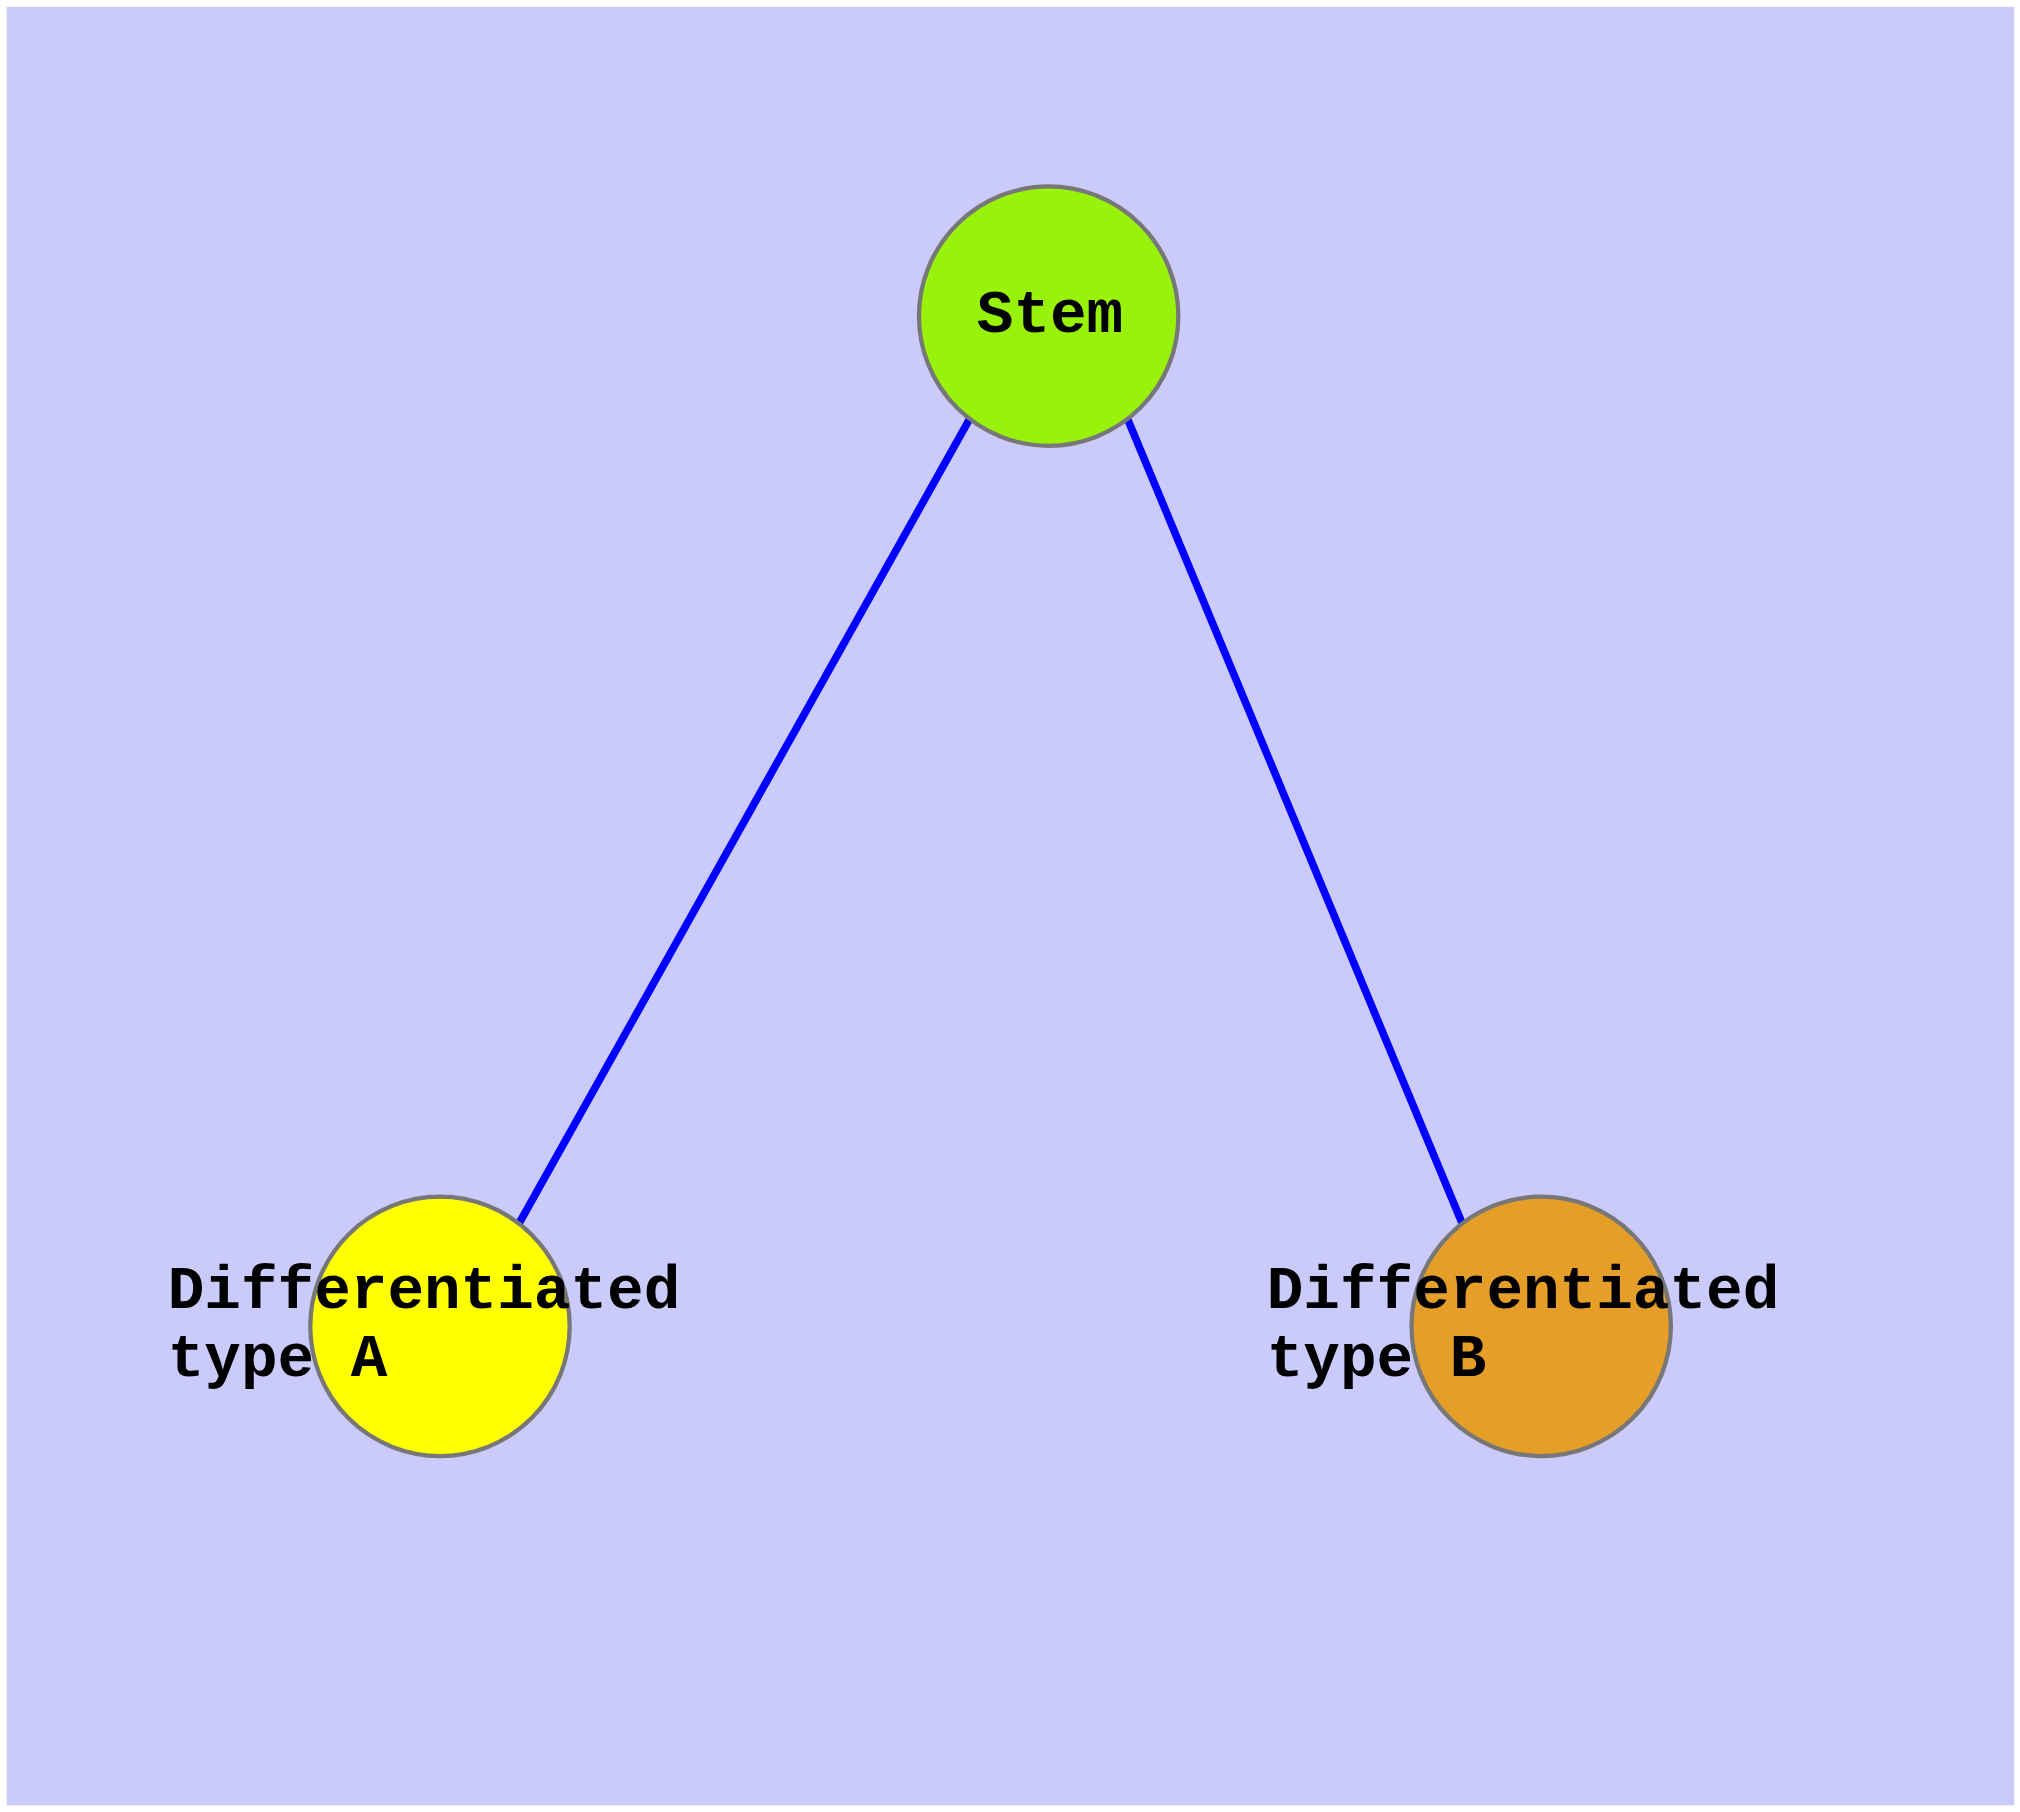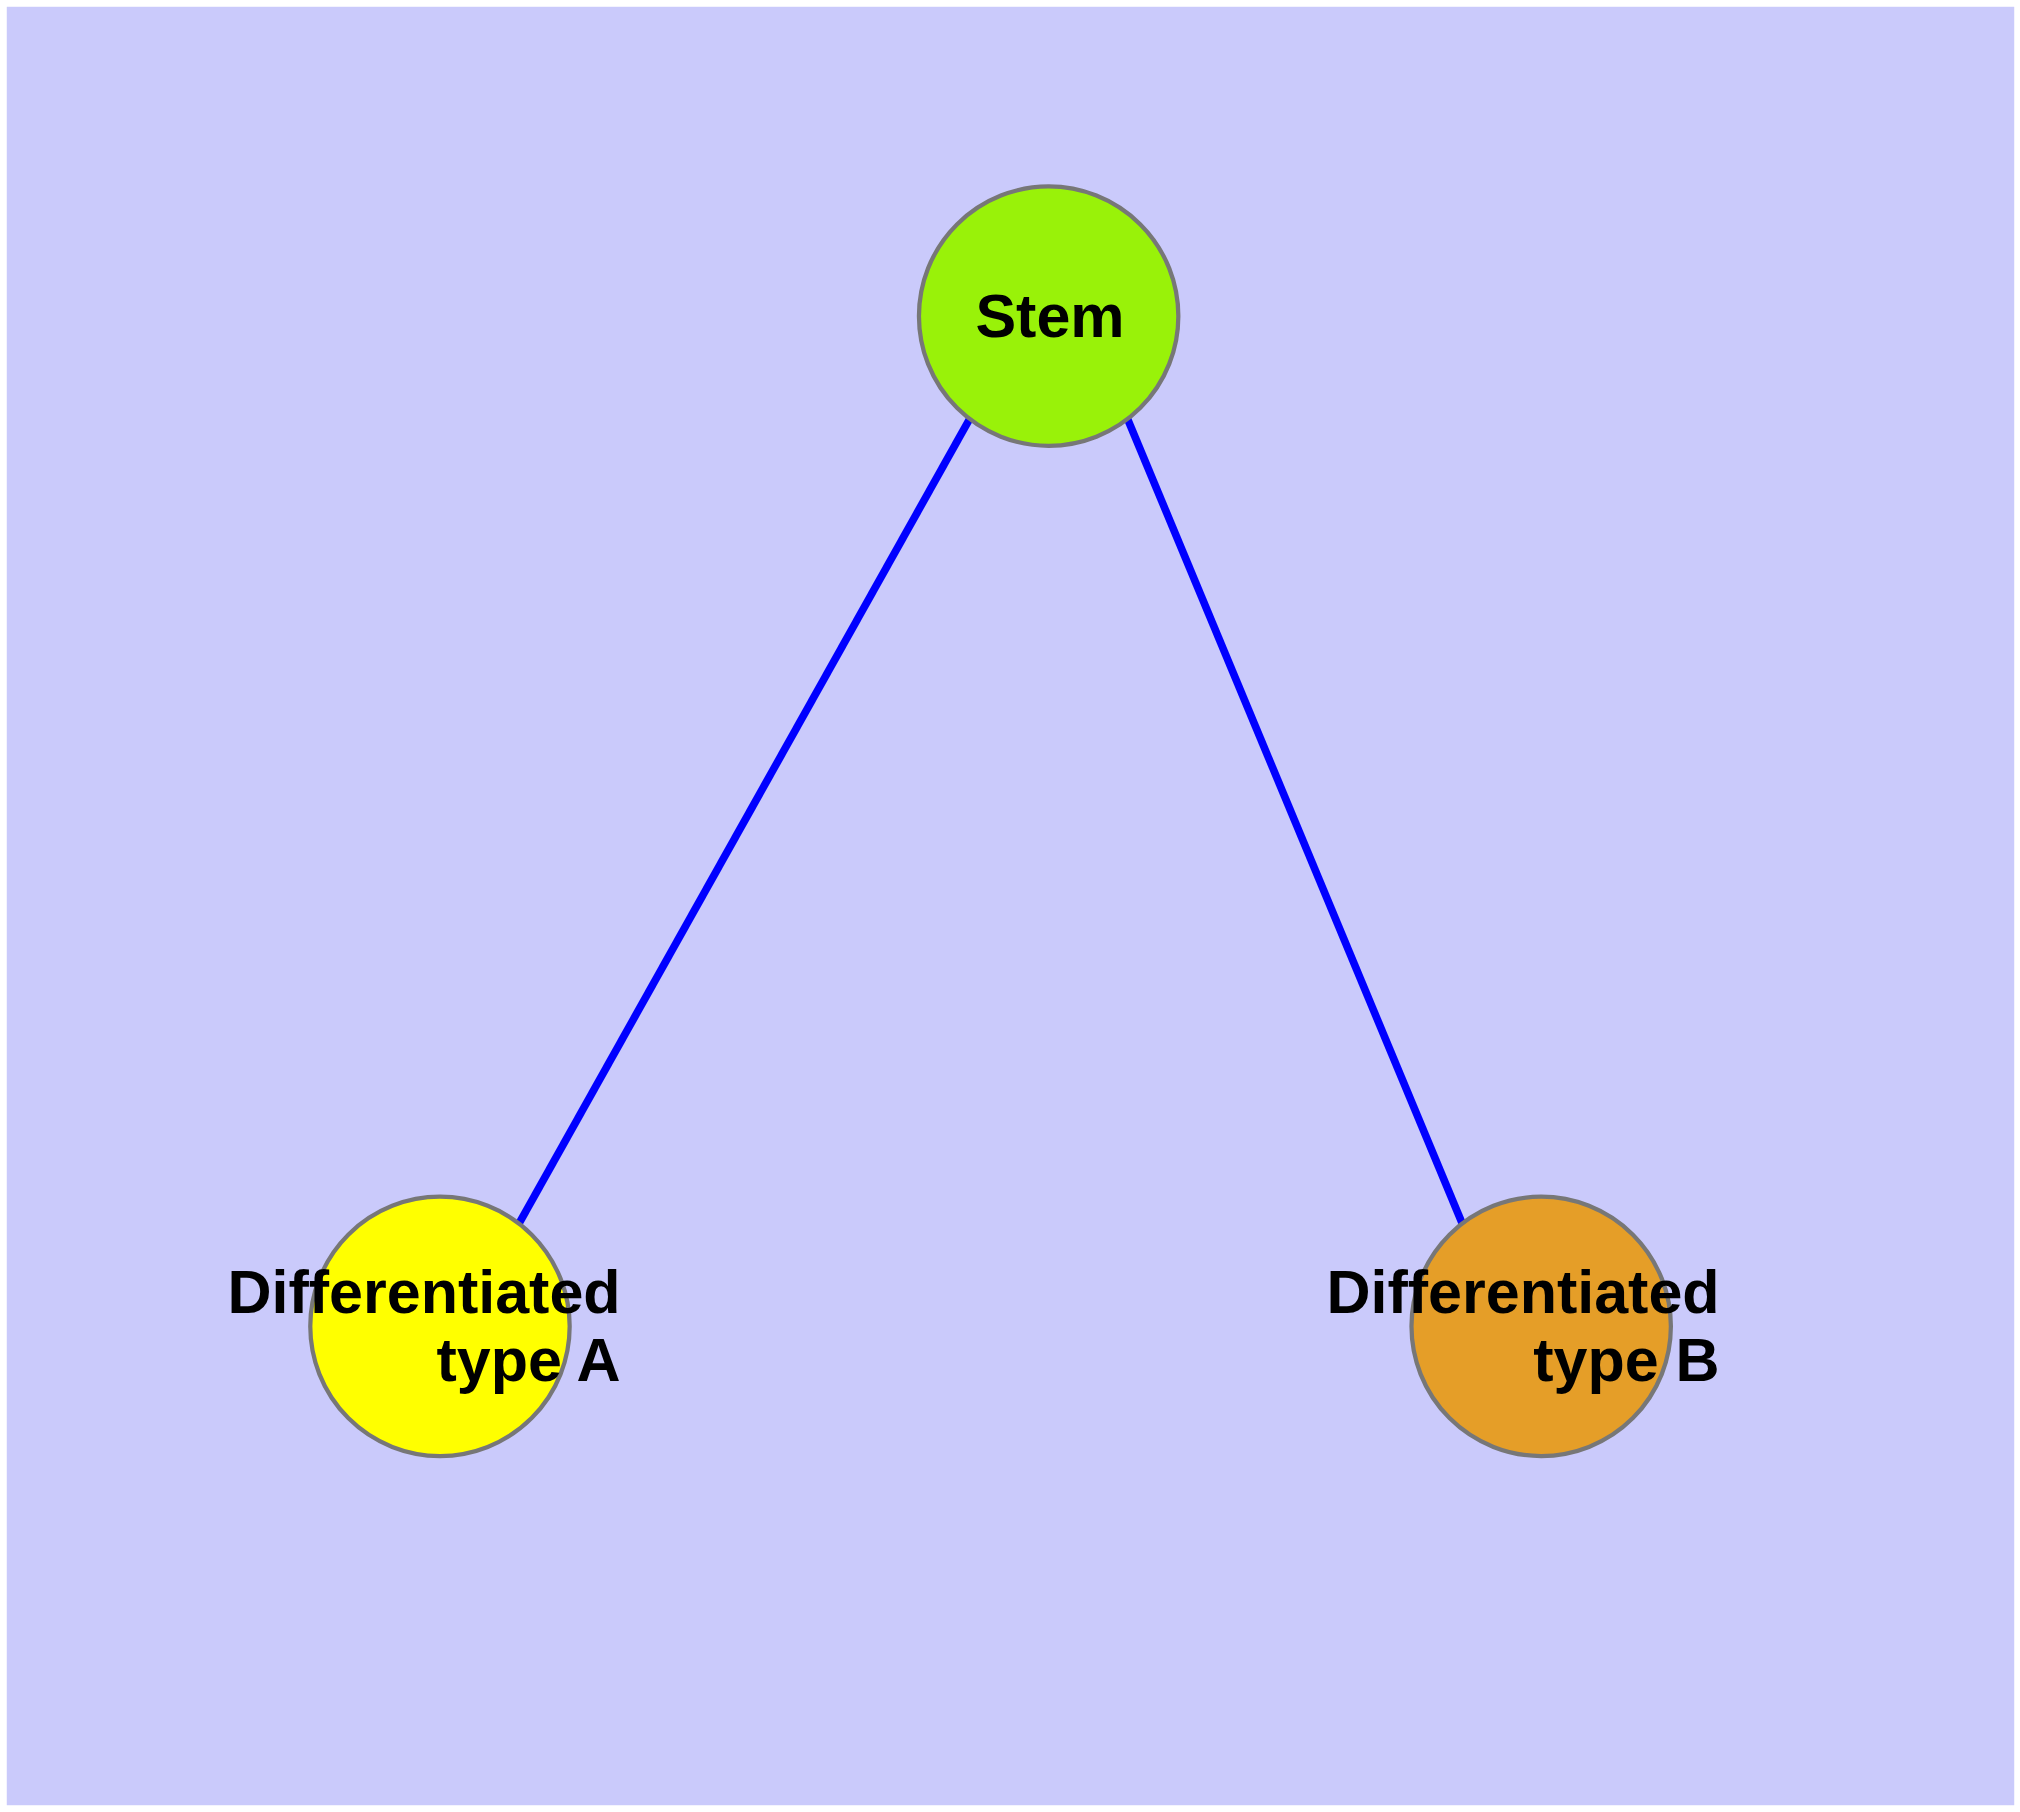--- a/index.html
+++ b/index.html
@@ -24,25 +24,25 @@
     position: absolute;
     left: 0;
     top: 0;
     width: 2021px;
     height: 1812px;
     display: block;
   }
   .node-label {
     position: absolute;
     color: #000000;
-    font-family: Liberation Sans, sans-serif;
+    font-family: Liberation Mono, monospace;
     font-weight: bold;
     font-size: 61px;
     line-height: 68px;
-    text-align: right;
+    text-align: left;
     white-space: pre;
     transform: translate(-50%, -50%);
     pointer-events: none;
     -webkit-font-smoothing: antialiased;
   }
 </style>
 </head>
 <body style="width: 2021px; height: 1812px; background: rgb(255, 255, 255);">
 
 <div id="graph-canvas" style="width: 2021px; height: 1812px;">

